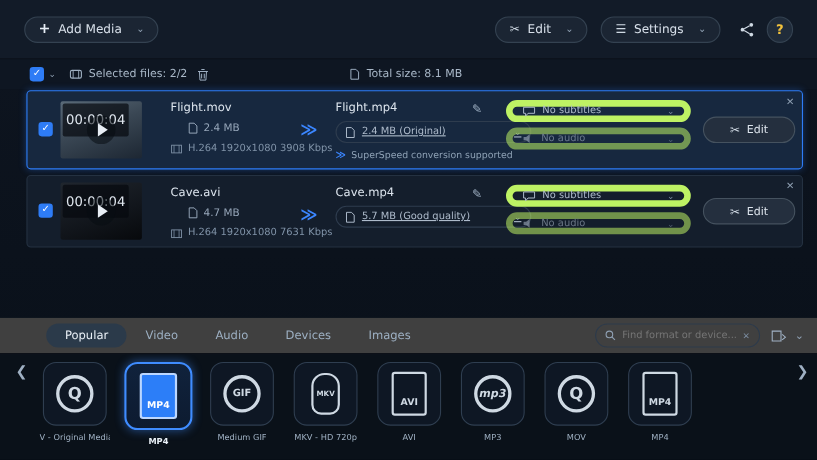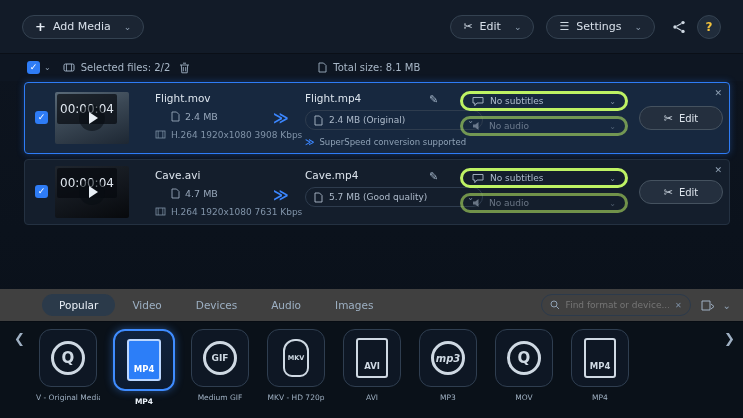--- a/index.html
+++ b/index.html
@@ -47,31 +47,31 @@
   .thumb.t2 { background:linear-gradient(160deg,#20262e 0%,#11151b 60%,#07090c 100%); }
   .dur { position:absolute; left:2px; top:2px; background:rgba(5,9,14,.7); color:#dfe6ee;
     font-size:12px; padding:8px 3px; border-radius:2px; }
   .playc { position:absolute; left:50%; top:50%; width:26px; height:26px; margin:-13px 0 0 -13px;
     border-radius:50%; background:rgba(8,13,19,.55); }
   .playc::after { content:""; position:absolute; left:10px; top:7px;
     border-left:9px solid #e8eef5; border-top:6px solid transparent; border-bottom:6px solid transparent; }
   .colin { position:absolute; left:130px; top:9px; }
   .fname { font-size:10.5px; color:#dde5ee; }
   .meta { display:flex; align-items:center; gap:5px; font-size:9.5px; color:#97a7ba; margin-top:7px;padding-left:16px; }
-  .meta2 { display:flex; gap:5px; font-size:9px; color:#8093a8; margin-top:8px; }
+  .meta2 { display:flex; align-items:center; gap:5px; font-size:9px; color:#8093a8; margin-top:8px; }
   .bigarrow { position:absolute; left:248px; top:26px; color:#3b86ff; font-size:15px; font-weight:bold; }
   .colout { position:absolute; left:280px; top:9px; width:178px; }
   .dd { display:flex; align-items:center; gap:6px; height:20px; border:1px solid #2e3c4e;
-    border-radius:10px; padding:0 8px; font-size:9px; color:#aebbcb; margin-top:6px; cursor:pointer; }
+    border-radius:10px; padding:0 8px; font-size:9px; color:#aebbcb; margin-top:6px; cursor:pointer;text-decoration:underline; }
   .dd .chev { margin-left:auto; color:#7b8ca0; font-size:8px; }
   .note { display:flex; align-items:center; gap:5px; font-size:8.5px; color:#8ea1b5; margin-top:7px; }
   .ssic { color:#3b86ff; font-weight:bold; font-size:9px; }
   .pencil { position:absolute; left:404px; top:10px; color:#9fb0c3; font-size:11px; cursor:pointer; }
   .sidedd { position:absolute; left:435px; width:168px; height:20px; display:flex; align-items:center;
-    gap:6px; border:3px solid #bef264; border-radius:10px; padding:0 9px; font-size:9px;
+    gap:6px; border:6px solid #bef264; border-radius:10px; padding:0 9px; font-size:9px;
     color:#aebbcb; cursor:pointer; }
   .sidedd .chev { margin-left:auto; color:#7b8ca0; font-size:8px; }
   .sidedd.audio { opacity:.55; }
   .row-edit { position:absolute; left:614px; top:50%; transform:translateY(-50%);
     width:84px; height:24px; display:flex; align-items:center; justify-content:center; gap:6px;
     border:1px solid #45525f; border-radius:12px; background:#242f3e; font-size:10px; color:#dde4ec; cursor:pointer; }
   .closex { position:absolute; right:7px; top:5px; color:#8fa0b3; font-size:9px; cursor:pointer; }
   .scis { font-size:11px; color:#cfd9e3; }
   
   .panel { position:absolute; left:0; right:0; top:289px; bottom:0; background:#0c131d; }
@@ -294,22 +294,22 @@
         <span>Edit</span>
       </div>
       <span class="closex">✕</span>
     </div>
   </div>
 
   <div class="panel">
     <div class="tabsrow">
       <div class="tab active"><span>Popular</span></div>
       <div class="tab"><span>Video</span></div>
+      <div class="tab"><span>Audio</span></div>
       <div class="tab"><span>Devices</span></div>
-      <div class="tab"><span>Audio</span></div>
       <div class="tab"><span>Images</span></div>
       <div class="search">
         <svg width="10" height="10" viewBox="0 0 10 10">
             <circle cx="4" cy="4" r="3" stroke="#8fa0b3" fill="none"></circle>
             <path d="M6.2 6.2L9 9" stroke="#8fa0b3"></path>
           </svg>
         <input placeholder="Find format or device..." style="">
         <span class="clear">✕</span>
       </div>
       <span class="preset">

